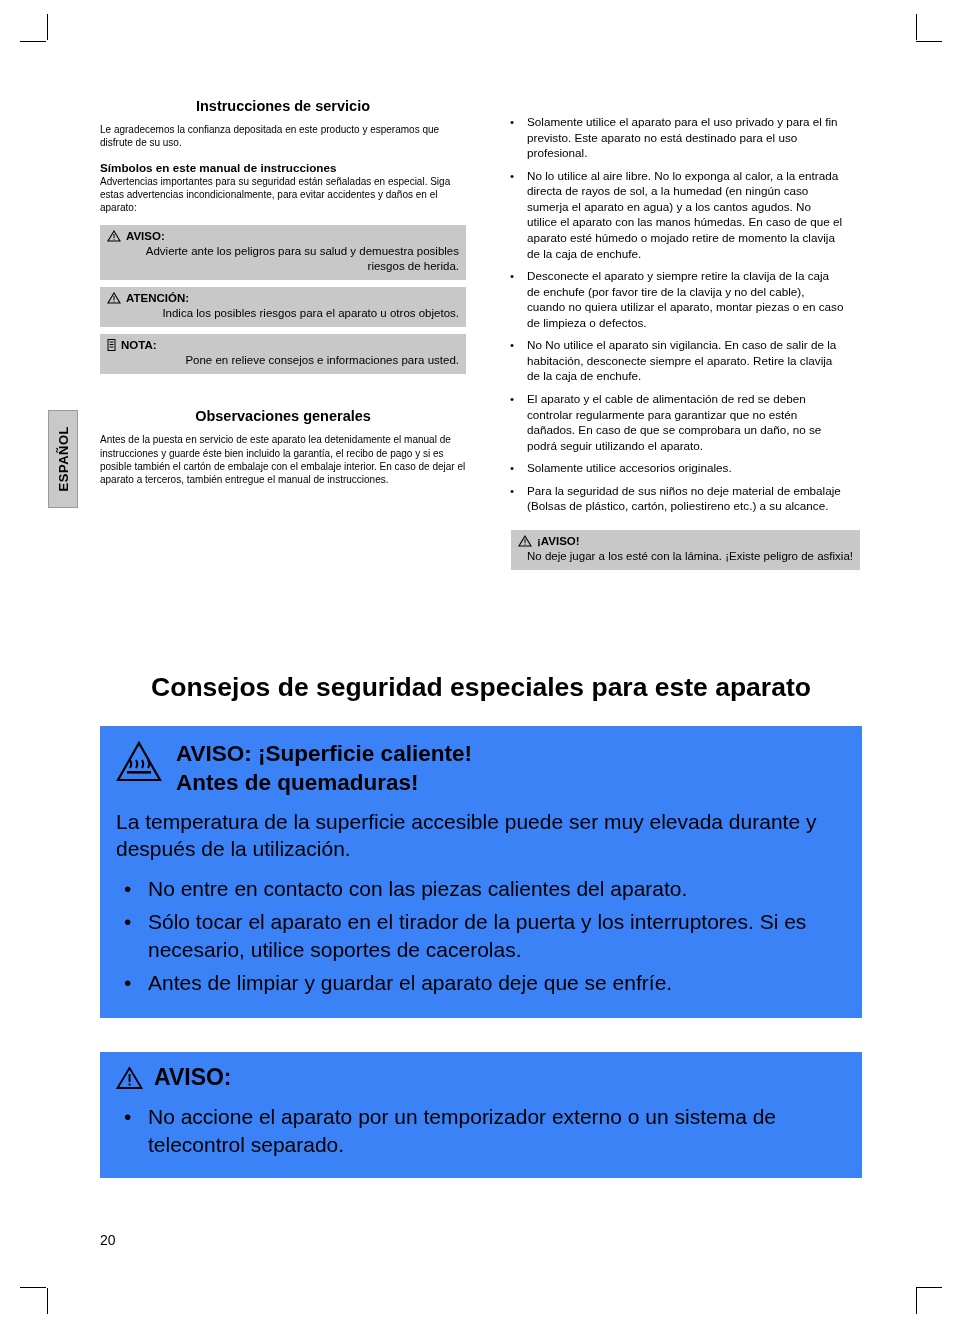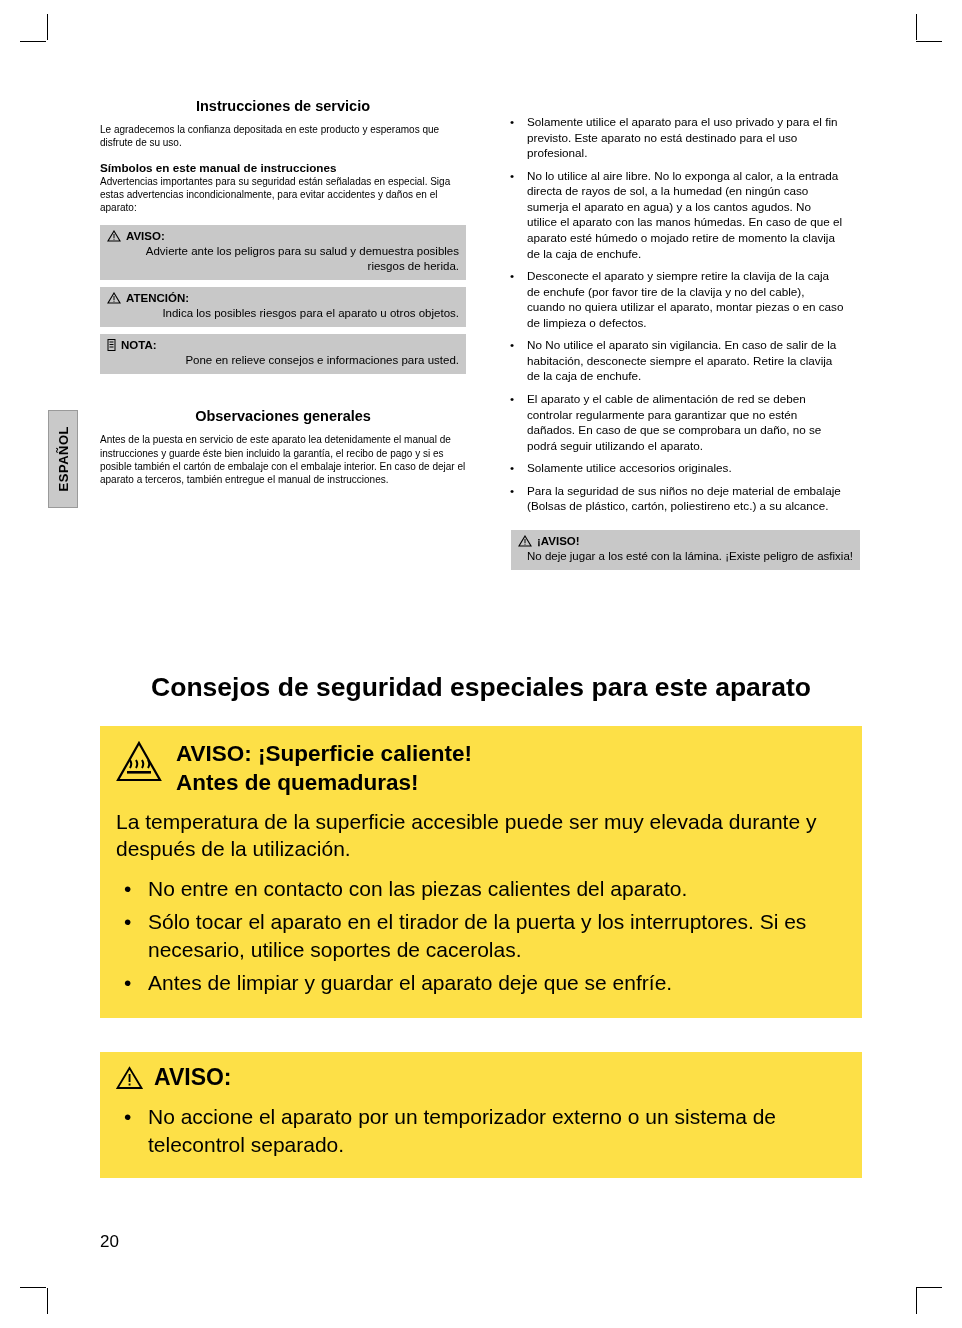--- a/index.html
+++ b/index.html
@@ -137,21 +137,21 @@
     text-align: center;
     font-size: 26.5px;
     font-weight: bold;
   }
 
   
   .bigbox {
     position: absolute;
     left: 100px;
     width: 762px;
-    background: #fde047;
+    background: #3b82f6;
     box-sizing: border-box;
   }
   #hot-surface-box { top: 726px; padding: 14px 16px 16px 16px; }
   #external-timer-box { top: 1052px; padding: 12px 16px 14px 16px; }
 
   .bigbox .hdr {
     display: flex;
     align-items: flex-start;
     gap: 14px;
   }
@@ -188,21 +188,21 @@
     align-items: center;
     gap: 11px;
     font-size: 23px;
     font-weight: bold;
   }
 
   .page-number {
     position: absolute;
     left: 100px;
     top: 1232px;
-    font-size: 17px;
+    font-size: 14px;
   }
   b { font-weight: normal; }
 </style>
 </head>
 <body>
 
 <div class="page">
 
   <div class="crop v" style="left:47px; top:14px;"></div>
   <div class="crop h" style="left:20px; top:41px;"></div>

